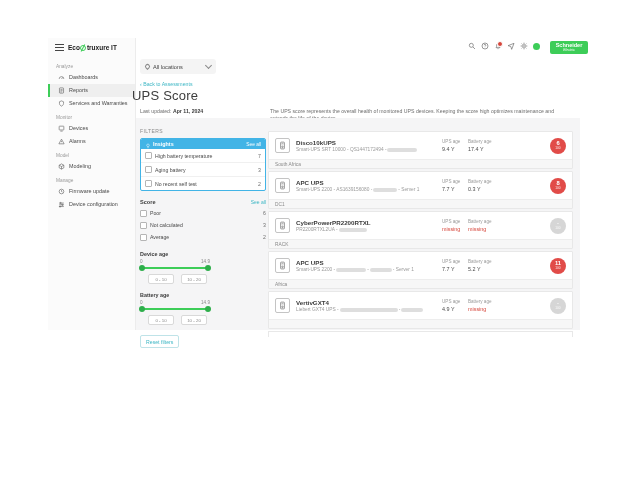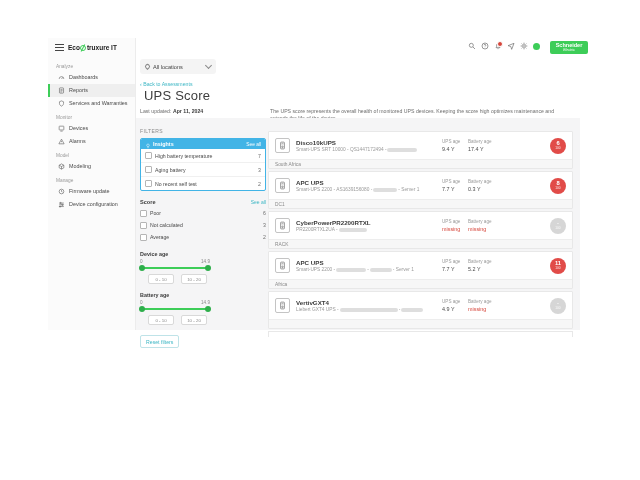--- a/index.html
+++ b/index.html
@@ -47,21 +47,21 @@
   .loc-select .val{font-size:5.6px;color:#444;flex:1;}
   .chev{width:4px;height:4px;border-right:1px solid #8a8a8a;border-bottom:1px solid #8a8a8a;
         transform:rotate(45deg);margin-top:-2px;}
 
   .tabs{position:absolute;right:6px;top:26px;display:flex;gap:12px;}
   .tab{font-size:6px;color:#7d7d7d;padding-bottom:3px;cursor:pointer;}
   .tab.active{color:#2d2d2d;font-weight:bold;border-bottom:1.5px solid #3dcd58;}
 
   
   .back-link{position:absolute;left:92px;top:43px;font-size:5.2px;color:#3cb6c4;cursor:pointer;}
-  .page-title{position:absolute;left:96px;top:50px;font-size:13px;color:#3d3d3d;letter-spacing:.2px;}
+  .page-title{position:absolute;left:84px;top:50px;font-size:13px;color:#3d3d3d;letter-spacing:.2px;}
   .updated{position:absolute;left:92px;top:70px;font-size:5.2px;color:#6e6e6e;}
   .updated b{color:#3d3d3d;}
   .descr{position:absolute;left:222px;top:70px;width:300px;font-size:5.2px;color:#6e6e6e;line-height:1.25;}
 
   
   .panel{position:absolute;left:88px;top:80px;width:444px;height:212px;background:#f5f5f6;}
 
   
   .filters{position:absolute;left:4px;top:0;width:126px;}
   .filters-title{font-size:5px;color:#8a8a8a;letter-spacing:.4px;margin:10px 0 4px 0;}

